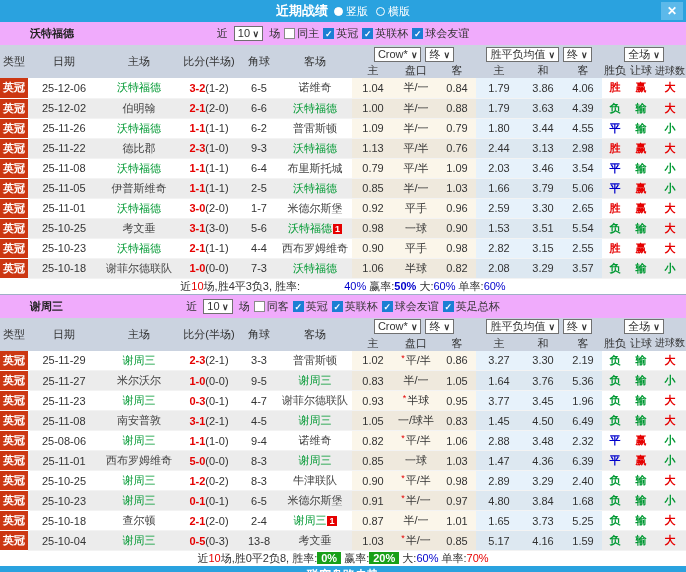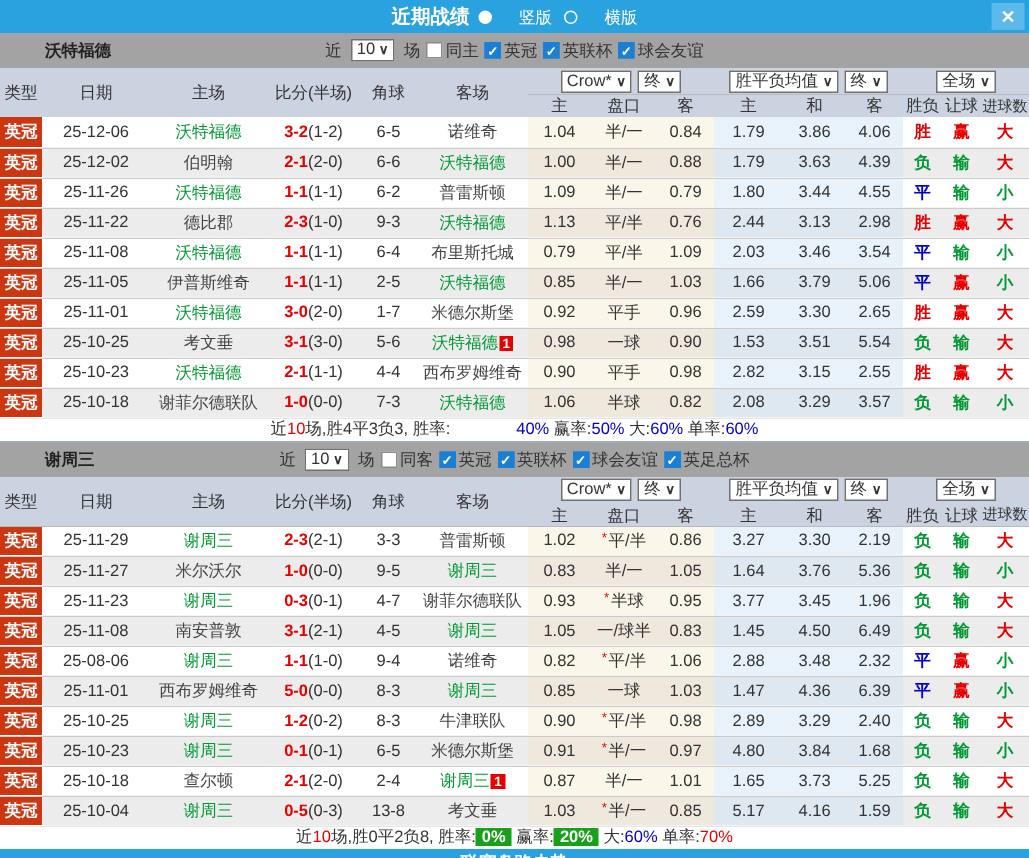--- a/index.html
+++ b/index.html
@@ -1,23 +1,23 @@
 <!DOCTYPE html>
 <html><head>
 <meta charset="utf-8">
 <style>
   * { box-sizing:border-box; margin:0; padding:0; }
   body { width:686px; font-family:"Liberation Sans",sans-serif; background:#fff; }
-  .panel { width:686px; height:572px; background:#a3a3a3; overflow:hidden; font-size:11px; color:#333; }
+  .panel { width:686px; height:572px; background:#f0abfc; overflow:hidden; font-size:11px; color:#333; }
 
   
   .titlebar { height:22px; background:#2aa2df; position:relative; display:flex; align-items:center; justify-content:center; color:#fff; }
   .title { font-weight:bold; font-size:13px; }
   .radio-group { display:flex; align-items:center; margin-left:6px; gap:8px; font-size:11px; }
-  .radio-item { display:flex; align-items:center; gap:18px; cursor:pointer; }
+  .radio-item { display:flex; align-items:center; gap:3px; cursor:pointer; }
   .radio { width:9px; height:9px; border:1px solid #fff; border-radius:50%; display:inline-block; background:transparent; }
   .radio.sel { background:#fff; }
   .close { position:absolute; right:3px; top:2px; width:22px; height:18px; background:#5cb9ea; color:#fff; text-align:center; line-height:18px; font-weight:bold; font-size:12px; cursor:pointer; }
 
   
   .filterbar { height:23px; position:relative; display:flex; align-items:center; }
   .teamname { position:absolute; left:30px; font-weight:bold; color:#222; }
   .filters { margin:0 auto; display:flex; align-items:center; gap:4px; }
   .flbl { color:#333; }
   .cbwrap { display:flex; align-items:center; gap:2px; cursor:pointer; }
@@ -318,21 +318,21 @@
             <td class="cr">0.82</td>
             <td class="bl">2.08</td>
             <td class="bl">3.29</td>
             <td class="bl">3.57</td>
             <td class="rs" style="color: rgb(0, 153, 51);">负</td>
             <td class="rs" style="color: rgb(0, 153, 51);">输</td>
             <td class="rs" style="color: rgb(0, 153, 51);">小</td>
           </tr>
         </tbody>
     </table>
-    <div class="summary"><span>近</span><span style="color: rgb(230, 0, 0);">10</span><span>场,胜4平3负3, 胜率:</span><span style="color: rgb(0, 0, 204); margin-left: 44px;">40%</span><span> 赢率:</span><span style="color: rgb(0, 0, 204);">50%</span><span> 大:</span><span style="color: rgb(0, 0, 204);">60%</span><span> 单率:</span><span style="color: rgb(0, 0, 204);">60%</span></div>
+    <div class="summary"><span>近</span><span style="color: rgb(230, 0, 0);">10</span><span>场,胜4平3负3, 胜率:</span><span style="color: rgb(0, 0, 204); margin-left: 44px;">40%</span><span> 赢率:</span><span style="color: rgb(0, 0, 204); font-weight: bold;">50%</span><span> 大:</span><span style="color: rgb(0, 0, 204);">60%</span><span> 单率:</span><span style="color: rgb(0, 0, 204);">60%</span></div>
   </div>
 
   <div class="section">
     <div class="filterbar">
       <span class="teamname">谢周三</span>
       <span class="filters">
           <span class="flbl">近</span>
           <span class="dd"><i>10</i><span class="chev"> ∨</span></span>
           <span class="flbl">场</span>
           <span class="cbwrap">

